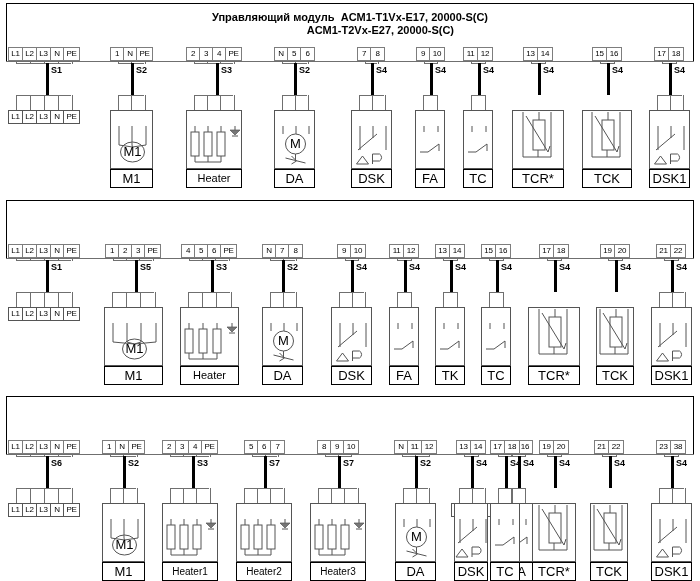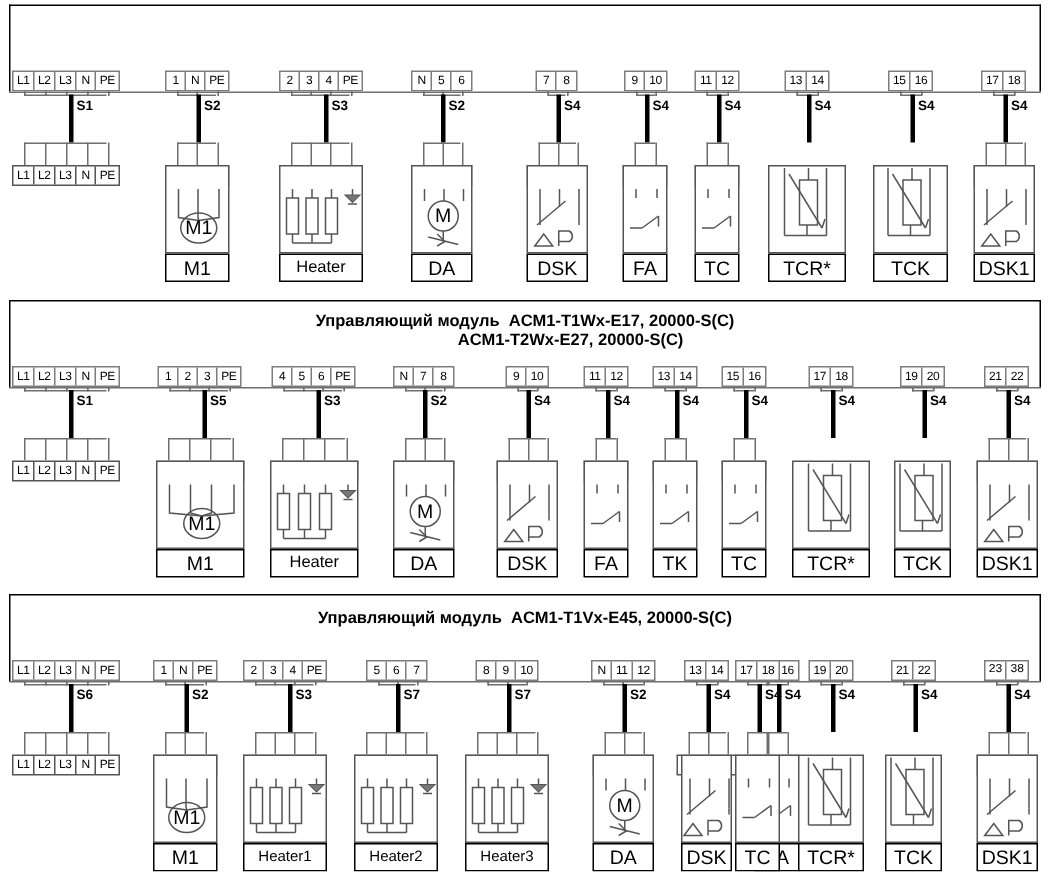--- a/index.html
+++ b/index.html
@@ -89,20 +89,22 @@
   .s2{stroke:#555;stroke-width:1;fill:none;}
   .fillw{fill:#fff;stroke:#555;stroke-width:1;}
   .txtm{font-family:"Liberation Sans",sans-serif;font-size:13px;fill:#000;}
 </style>
 </head>
 <body>
 
 <div id="sheet">
     <div class="panel" style="top: 3px; height: 192px;">
       <div class="panel-frame" style="height: 58px;"></div>
+      <div class="panel-title" style="top: 8px;"><span>Управляющий модуль  ACM1-T1Vx-E17, 20000-S(C)</span>
+<span>                    ACM1-T2Vx-E27, 20000-S(C)</span></div>
       <div class="hline" style="left: 6px; width: 688px; top: 58px; background: rgb(111, 111, 111);"></div>
       <div class="col" style="left: 8px; width: 72px;">
         <div class="term" style="left: 0px; top: 44px; width: 72px;">
           <div class="cell" style="width: 14px;">L1</div>
           <div class="cell" style="width: 14px;">L2</div>
           <div class="cell" style="width: 14px;">L3</div>
           <div class="cell" style="width: 13px;">N</div>
           <div class="cell" style="width: 15px;">PE</div>
         </div>
         <div class="vline" style="left: 8px; top: 58px; height: 2px; background: rgb(111, 111, 111);"></div>
@@ -449,22 +451,20 @@
               <path d="M4.5 53 L10.5 45 L16.5 53 Z" class="s2"></path>
               <path d="M20.5 53 L20.5 43 L27.5 43 A4 4 0 0 1 27.5 50 L20.5 50" class="s2"></path>
             </g>
           </svg>
         </div>
         <div class="dev-name" style="left: 5px; top: 166px; width: 41px; height: 19px;">DSK1</div>
       </div>
     </div>
     <div class="panel" style="top: 200px; height: 192px;">
       <div class="panel-frame" style="height: 58px;"></div>
-      <div class="panel-title" style="top: 8px;"><span>Управляющий модуль  ACM1-T1Wx-E17, 20000-S(C)</span>
-<span>                    ACM1-T2Wx-E27, 20000-S(C)</span></div>
       <div class="hline" style="left: 6px; width: 688px; top: 58px; background: rgb(111, 111, 111);"></div>
       <div class="col" style="left: 8px; width: 72px;">
         <div class="term" style="left: 0px; top: 44px; width: 72px;">
           <div class="cell" style="width: 14px;">L1</div>
           <div class="cell" style="width: 14px;">L2</div>
           <div class="cell" style="width: 14px;">L3</div>
           <div class="cell" style="width: 13px;">N</div>
           <div class="cell" style="width: 15px;">PE</div>
         </div>
         <div class="vline" style="left: 8px; top: 58px; height: 2px; background: rgb(111, 111, 111);"></div>
@@ -849,21 +849,20 @@
               <path d="M4.5 53 L10.5 45 L16.5 53 Z" class="s2"></path>
               <path d="M20.5 53 L20.5 43 L27.5 43 A4 4 0 0 1 27.5 50 L20.5 50" class="s2"></path>
             </g>
           </svg>
         </div>
         <div class="dev-name" style="left: 3px; top: 166px; width: 41px; height: 19px;">DSK1</div>
       </div>
     </div>
     <div class="panel" style="top: 396px; height: 185px;">
       <div class="panel-frame" style="height: 58px;"></div>
-      <div class="panel-title" style="top: 10px;"><span>Управляющий модуль  ACM1-T1Vx-E45, 20000-S(C)</span></div>
       <div class="hline" style="left: 6px; width: 688px; top: 58px; background: rgb(111, 111, 111);"></div>
       <div class="col" style="left: 8px; width: 72px;">
         <div class="term" style="left: 0px; top: 44px; width: 72px;">
           <div class="cell" style="width: 14px;">L1</div>
           <div class="cell" style="width: 14px;">L2</div>
           <div class="cell" style="width: 14px;">L3</div>
           <div class="cell" style="width: 13px;">N</div>
           <div class="cell" style="width: 15px;">PE</div>
         </div>
         <div class="vline" style="left: 8px; top: 58px; height: 2px; background: rgb(111, 111, 111);"></div>
@@ -1265,21 +1264,21 @@
               <path d="M28 41 L30 35" class="s2"></path>
               <line x1="3" y1="46" x2="31" y2="46" class="s2"></line>
               <line x1="3" y1="1" x2="3" y2="46" class="s2"></line>
               <line x1="31" y1="1" x2="31" y2="46" class="s2"></line>
             </g>
           </svg>
         </div>
         <div class="dev-name" style="left: 4px; top: 166px; width: 38px; height: 19px;">TCK</div>
       </div>
       <div class="col" style="left: 648px; width: 46px;">
-        <div class="term" style="left: 8px; top: 44px; width: 30px; font-family: Liberation Mono, monospace;">
+        <div class="term" style="left: 8px; top: 44px; width: 30px;">
           <div class="cell" style="width: 14px;">23</div>
           <div class="cell" style="width: 14px;">38</div>
         </div>
         <div class="vline" style="left: 16px; top: 58px; height: 2px; background: rgb(111, 111, 111);"></div>
         <div class="vline" style="left: 30px; top: 58px; height: 2px; background: rgb(111, 111, 111);"></div>
         <div class="hline" style="left: 16px; width: 14px; top: 60px; background: rgb(111, 111, 111);"></div>
         <div class="vline" style="left: 16px; top: 58px; height: 3px; background: rgb(111, 111, 111);"></div>
         <div class="vline" style="left: 30px; top: 58px; height: 3px; background: rgb(111, 111, 111);"></div>
         <div class="cable" style="left: 23px; top: 60px; height: 32px;"></div>
         <div class="cable-lbl" style="left: 28px; top: 63px;">S4</div>

